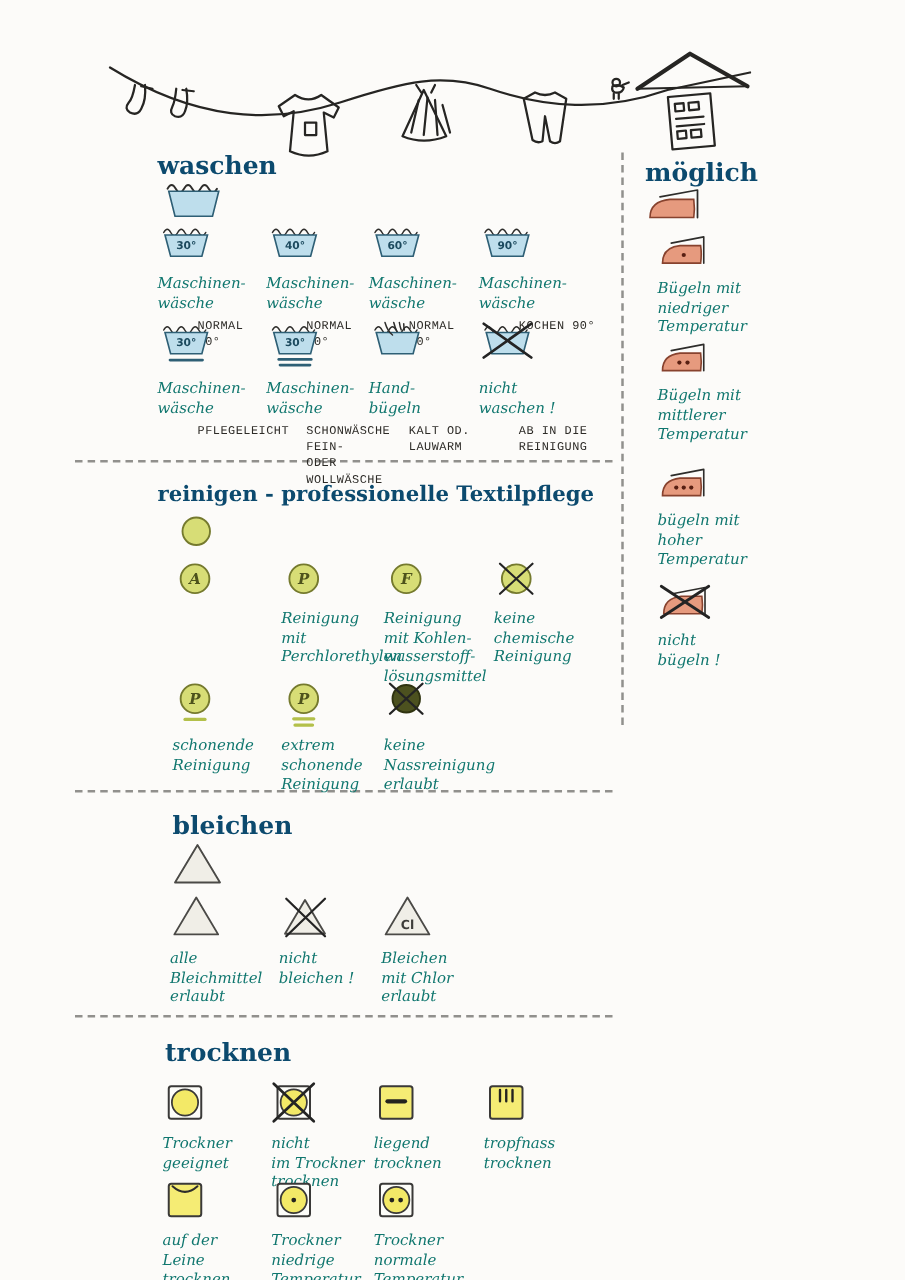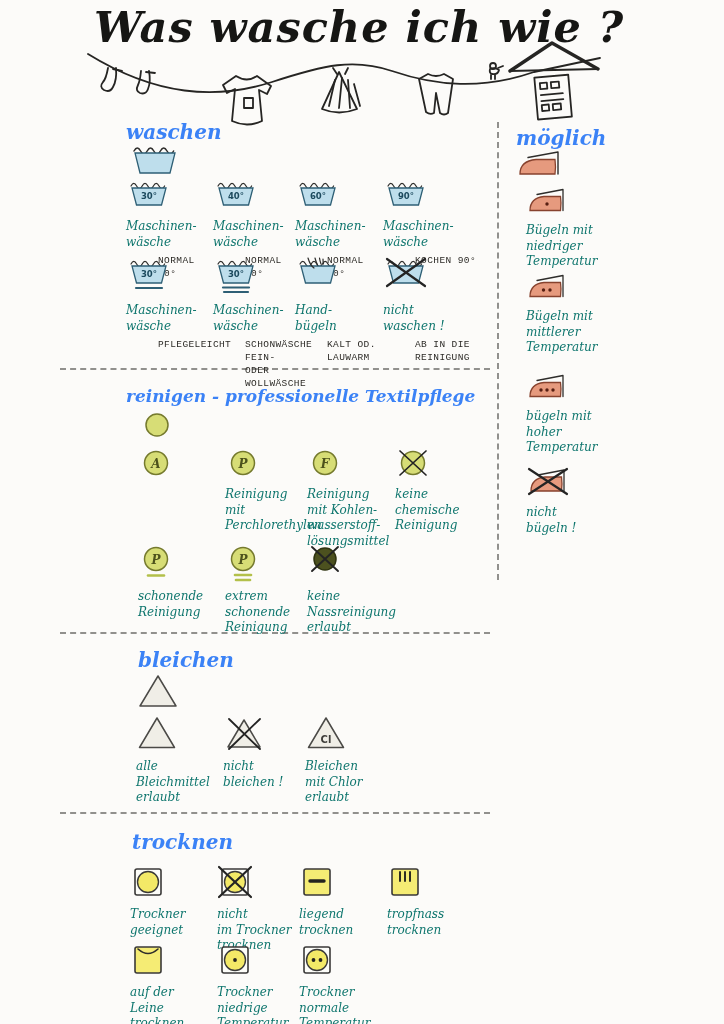--- a/index.html
+++ b/index.html
@@ -1,20 +1,20 @@
 <!DOCTYPE html>
 <html><head>
 <meta charset="utf-8">
 <style>
   html,body{margin:0;padding:0;background:#e8e8e6;}
   .page{position:relative;width:724px;height:1024px;background:#fcfbf9;
         font-family:"DejaVu Serif",serif;color:#2b2a27;overflow:hidden;margin:0 auto;}
   .title{position:absolute;left:94px;top:2px;font-size:43px;font-style:italic;font-weight:700;
          letter-spacing:1px;color:#161614;white-space:nowrap;}
-  .heading{font-style:italic;font-size:20px;font-weight:700;color:#3b82f6;}
+  .heading{font-size:20px;font-weight:700;color:#0c4a6e;}
   .heading.small{font-size:17px;}
   .hand{font-style:italic;font-size:12px;line-height:1.3;white-space:pre-line;color:#0f766e;margin-top:3px;}
   .caps{font-family:Liberation Mono, monospace;font-size:9.5px;letter-spacing:.4px;line-height:1.35;
         white-space:pre-line;margin-top:5px;color:#2d2b27;padding-left:32px;}
   .sec{position:absolute;}
   .row{position:absolute;display:grid;grid-template-columns:87px 82px 88px 112px;align-items:start;}
   .item{min-height:10px;}
   .divider-h{position:absolute;left:60px;width:430px;height:0;border-top:2px dashed #6e6d69;opacity:.75;}
   .divider-v{position:absolute;left:497px;top:122px;height:458px;width:0;border-left:2px dashed #6e6d69;opacity:.75;}
   .bcol-item{position:absolute;left:10px;}
@@ -41,21 +41,20 @@
   .thb{stroke:#24231f;stroke-width:3.4;stroke-linecap:round}
   .vln{fill:none;stroke:#24231f;stroke-width:1.9;stroke-linecap:round}
   .iron{fill:#e69a7e;stroke:#87422e;stroke-width:1.3}
   .idot{fill:#571f12}
 </style>
 </head>
 <body>
 
 <div class="page">
 
-  <div class="title">Was wasche ich wie ?</div>
 
   <svg style="position:absolute;left:86px;top:38px" width="516" height="92" viewBox="0 0 516 92">
     <path class="rp" d="M2 16C70 58 130 62 186 44C238 27 268 20 306 33C350 48 396 52 448 34L514 20"></path>
     <g>
       <path class="rp thin" d="M30 30q1 12-3 19q-3 6-9 3q-5-3-1-8q3-3 5-14"></path>
       <path class="rp thin" d="M27 31l9 2"></path>
       <path class="rp thin" d="M63 33q2 11-1 18q-2 6-8 4q-5-2-2-8q2-4 3-14"></path>
       <path class="rp thin" d="M60 34l9 1"></path>
     </g>
     <g>

